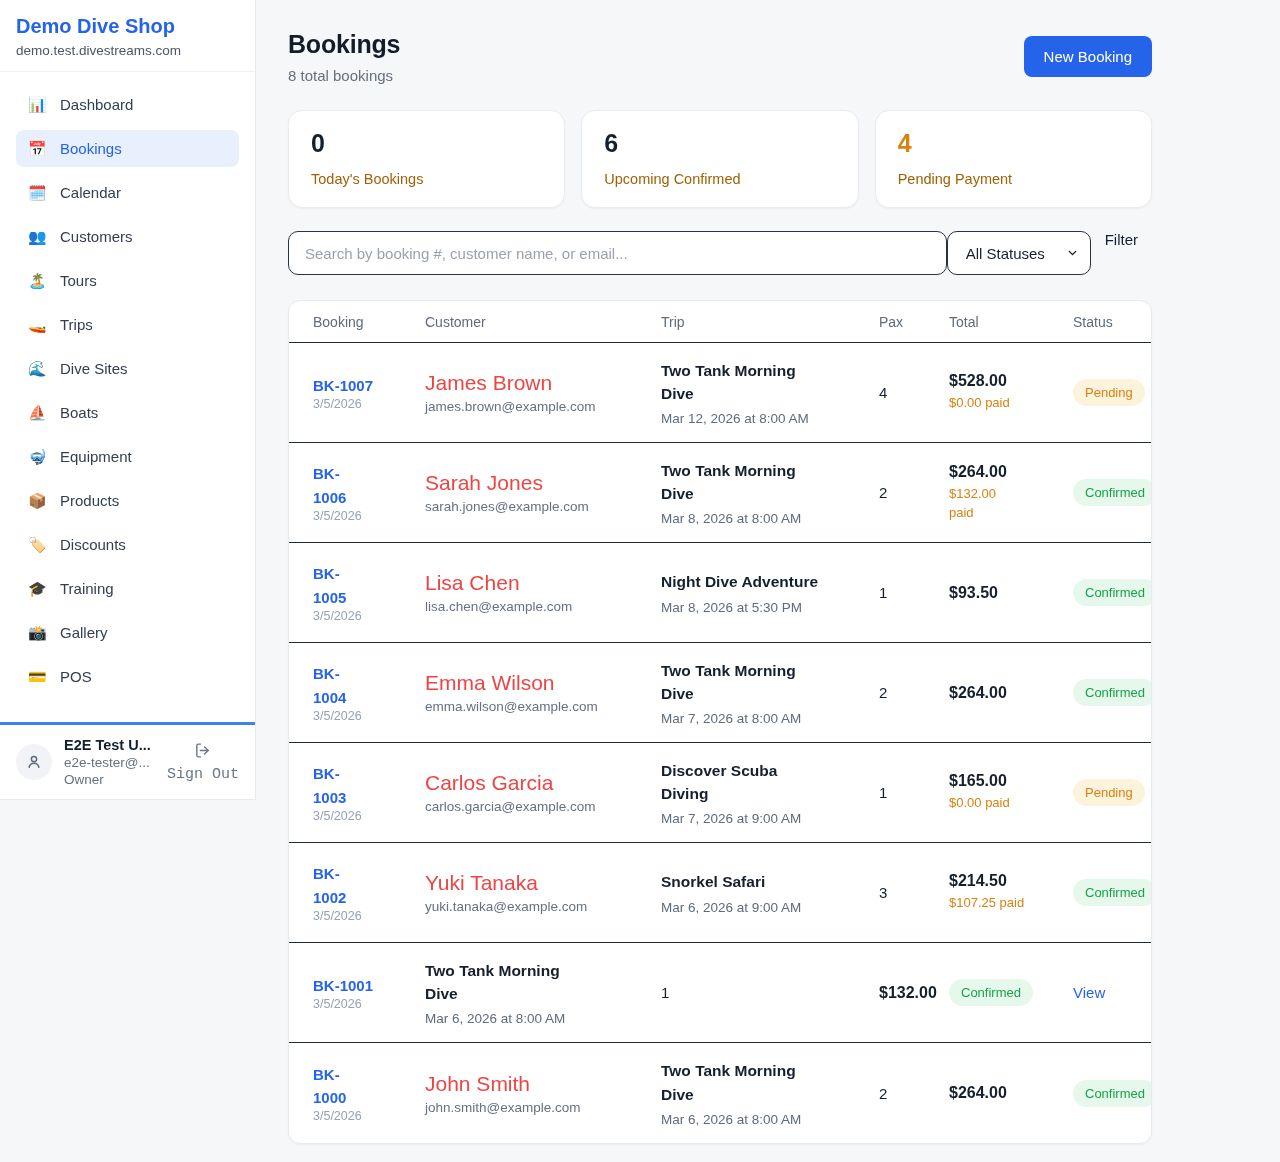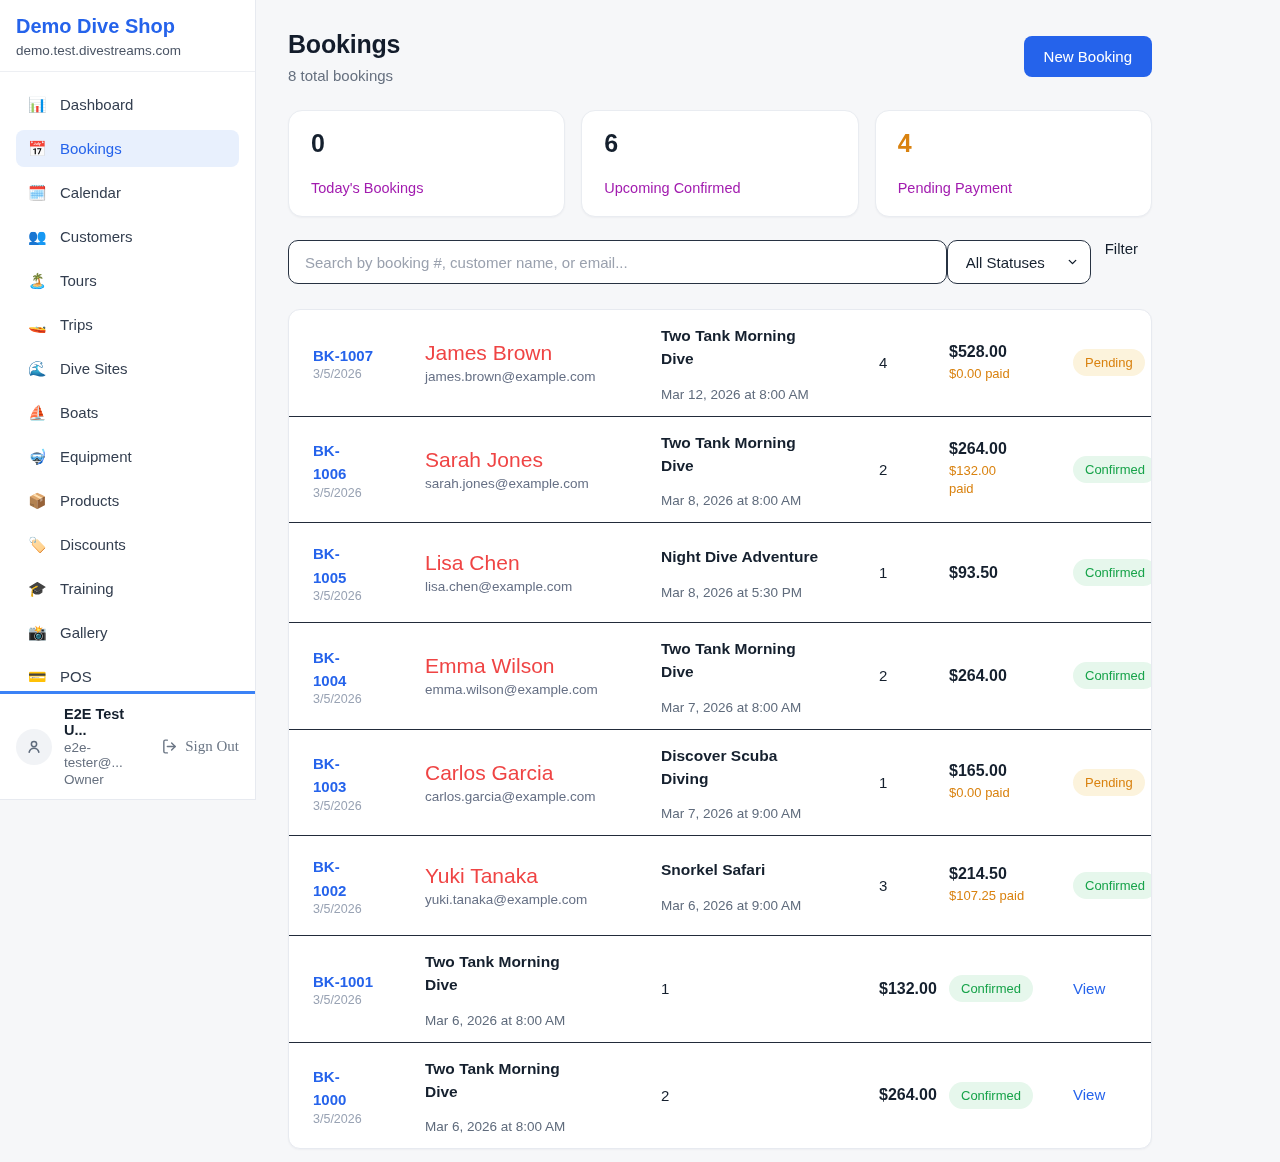--- a/index.html
+++ b/index.html
@@ -19,36 +19,36 @@
   .nav-item.active { background: #e8f0fd; color: #2563eb; font-weight: 500; }
   .nav-icon { width: 20px; font-size: 15px; text-align: center; }
   .user-section { position: absolute; left: 0; right: 0; bottom: 0; border-top: 3px solid #3b82f6;
                   padding: 12px 16px; display: flex; align-items: center; gap: 12px; background: #fff; }
   .avatar { width: 36px; height: 36px; border-radius: 50%; background: #f1f3f6; flex: 0 0 36px;
             display: flex; align-items: center; justify-content: center; color: #5f6b7c; }
   .user-info { flex: 1; min-width: 0; }
   .user-name { font-size: 14.5px; font-weight: 700; color: #15202e; }
   .user-email, .user-role { font-size: 13.5px; color: #66707f; margin-top: 2px; }
   .sign-out { display: flex; align-items: center; gap: 7px; background: none; border: none;
-              color: #6b7685; font-size: 15px; font-family: Liberation Serif, serif; cursor: pointer; padding: 0; white-space: nowrap; }
+              color: #6b7685; font-size: 15px; font-family: Liberation Mono, monospace; cursor: pointer; padding: 0; white-space: nowrap; flex-direction: column; }
 
   
   .main { margin-left: 256px; padding: 30px 32px; }
   .header-row { display: flex; justify-content: space-between; align-items: flex-start; }
   .page-title { margin: 0; font-size: 25px; font-weight: 700; color: #131c2b; letter-spacing: -0.2px; }
   .page-subtitle { margin-top: 8px; font-size: 15px; color: #66707f; }
   .new-booking-btn { background: #2563eb; color: #fff; border: none; border-radius: 8px;
                      padding: 12px 20px; font-size: 15px; font-weight: 500; font-family: inherit;
                      cursor: pointer; margin-top: 6px; margin-left: 48px; }
 
   .stats-row { display: flex; gap: 16px; margin-top: 26px; }
   .stat-card { flex: 1; background: #fff; border: 1px solid #e9ecf1; border-radius: 14px;
                padding: 18px 22px 20px; box-shadow: 0 1px 2px rgba(15,23,42,0.04); }
   .stat-value { font-size: 25px; font-weight: 700; color: #15202e; }
-  .stat-label { font-size: 14.5px; color: #a21caf; margin-top: 22px; }
+  .stat-label { font-size: 14.5px; color: #a16207; margin-top: 13px; }
 
   .filter-row { display: flex; gap: 0; margin-top: 23px; align-items: flex-start; }
   .search-input { flex: 1; height: 44px; border: 1.5px solid #273242; border-radius: 10px;
                   padding: 0 16px; font-size: 15px; color: #1f2937; background: #fff; font-family: inherit; }
   .search-input::placeholder { color: #9aa1ae; }
   .select-wrap { position: relative; width: 144px; height: 44px; flex: 0 0 144px; }
   .status-select { appearance: none; -webkit-appearance: none; width: 100%; height: 100%;
                    border: 1.5px solid #273242; border-radius: 10px; background: #fff;
                    font-size: 15px; color: #15202e; padding: 0 34px 0 18px; font-family: inherit; }
   .select-chevron { position: absolute; right: 12px; top: 50%; transform: translateY(-50%);
@@ -65,21 +65,21 @@
            border-bottom: 1px solid #222b3a; }
   .tr { min-height: 100px; border-bottom: 1px solid #222b3a; padding-top: 14px; padding-bottom: 14px; }
   .tr:last-child { border-bottom: none; }
   .bk-link { color: #2563eb; font-weight: 600; font-size: 15px; text-decoration: none; line-height: 1.55; }
   .id-wrap .bk-link { display: inline-block; max-width: 44px; }
   .bk-date { color: #98a2b3; font-size: 12.5px; }
   .cust-name { color: #ef4444; font-size: 21px; font-weight: 500; }
   .cust-email { color: #667085; font-size: 13.5px; margin-top: 4px; }
   .trip-title { color: #15202e; font-size: 15.5px; font-weight: 600; line-height: 1.5; }
   .trip-wrap .trip-title { max-width: 158px; }
-  .trip-date { color: #5f6b7c; font-size: 13.5px; margin-top: 16px; }
+  .trip-date { color: #5f6b7c; font-size: 13.5px; margin-top: 6px; }
   .pax-val { font-size: 15px; color: #15202e; }
   .total-val { font-size: 16px; font-weight: 700; color: #15202e; }
   .paid-line { font-size: 13px; color: #d9820f; margin-top: 4px; font-weight: 500; line-height: 1.4; }
   .paid-wrap .paid-line { max-width: 58px; }
   .badge { display: inline-block; padding: 6px 12px; border-radius: 999px; font-size: 13px; font-weight: 500; }
   .badge.pending { background: #fcf3dc; color: #d9820f; text-align: right; }
   .badge.confirmed { background: #e6f7ec; color: #17a34a; }
   .view-link { color: #2563eb; font-size: 15px; font-weight: 500; text-decoration: none; }
 </style>
 </head>
@@ -206,20 +206,29 @@
         <span class="select-chevron">
           <svg width="13" height="13" viewBox="0 0 24 24" fill="none" stroke="currentColor" stroke-width="2.5" stroke-linecap="round" stroke-linejoin="round">
             <polyline points="6 9 12 15 18 9"></polyline>
           </svg>
         </span>
       </div>
       <button class="filter-btn">Filter</button>
     </div>
 
     <div class="table-card">
+      <div class="trow thead" id="thead">
+          <div class="th">Booking</div>
+          <div class="th">Customer</div>
+          <div class="th">Trip</div>
+          <div class="th">Pax</div>
+          <div class="th">Total</div>
+          <div class="th">Status</div>
+          <div class="th"></div>
+        </div>
       <div id="tbody">
           <div class="trow tr">
             <div class="cell"><a class="bk-link" href="#">BK-1007</a><div class="bk-date">3/5/2026</div></div>
             <div class="cell">
               <div class="cust-name">James Brown</div>
               <div class="cust-email">james.brown@example.com</div>
             </div>
             <div class="cell trip-wrap">
               <div class="trip-title">Two Tank Morning Dive</div>
               <div class="trip-date">Mar 12, 2026 at 8:00 AM</div>
@@ -328,20 +337,24 @@
             </div>
             <div class="cell pax-val">1</div>
             <div class="cell">
               <div class="total-val">$132.00</div>
             </div>
             <div class="cell"><span class="badge confirmed">Confirmed</span></div>
             <div class="cell"><a class="view-link" href="#">View</a></div>
           </div>
           <div class="trow tr">
             <div class="cell id-wrap"><a class="bk-link" href="#">BK-1000</a><div class="bk-date">3/5/2026</div></div>
+            <div class="cell">
+              <div class="cust-name">John Smith</div>
+              <div class="cust-email">john.smith@example.com</div>
+            </div>
             <div class="cell trip-wrap">
               <div class="trip-title">Two Tank Morning Dive</div>
               <div class="trip-date">Mar 6, 2026 at 8:00 AM</div>
             </div>
             <div class="cell pax-val">2</div>
             <div class="cell">
               <div class="total-val">$264.00</div>
             </div>
             <div class="cell"><span class="badge confirmed">Confirmed</span></div>
             <div class="cell"><a class="view-link" href="#">View</a></div>

